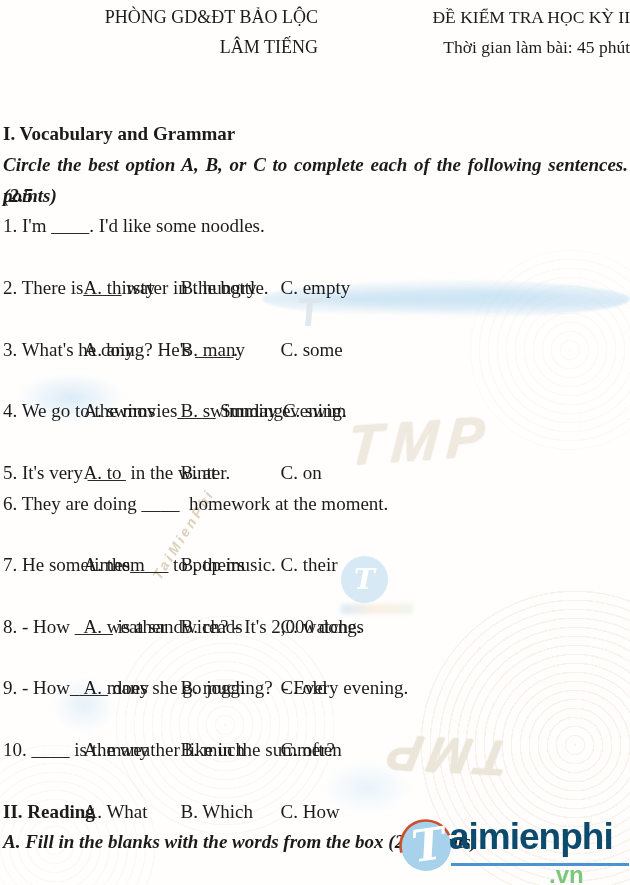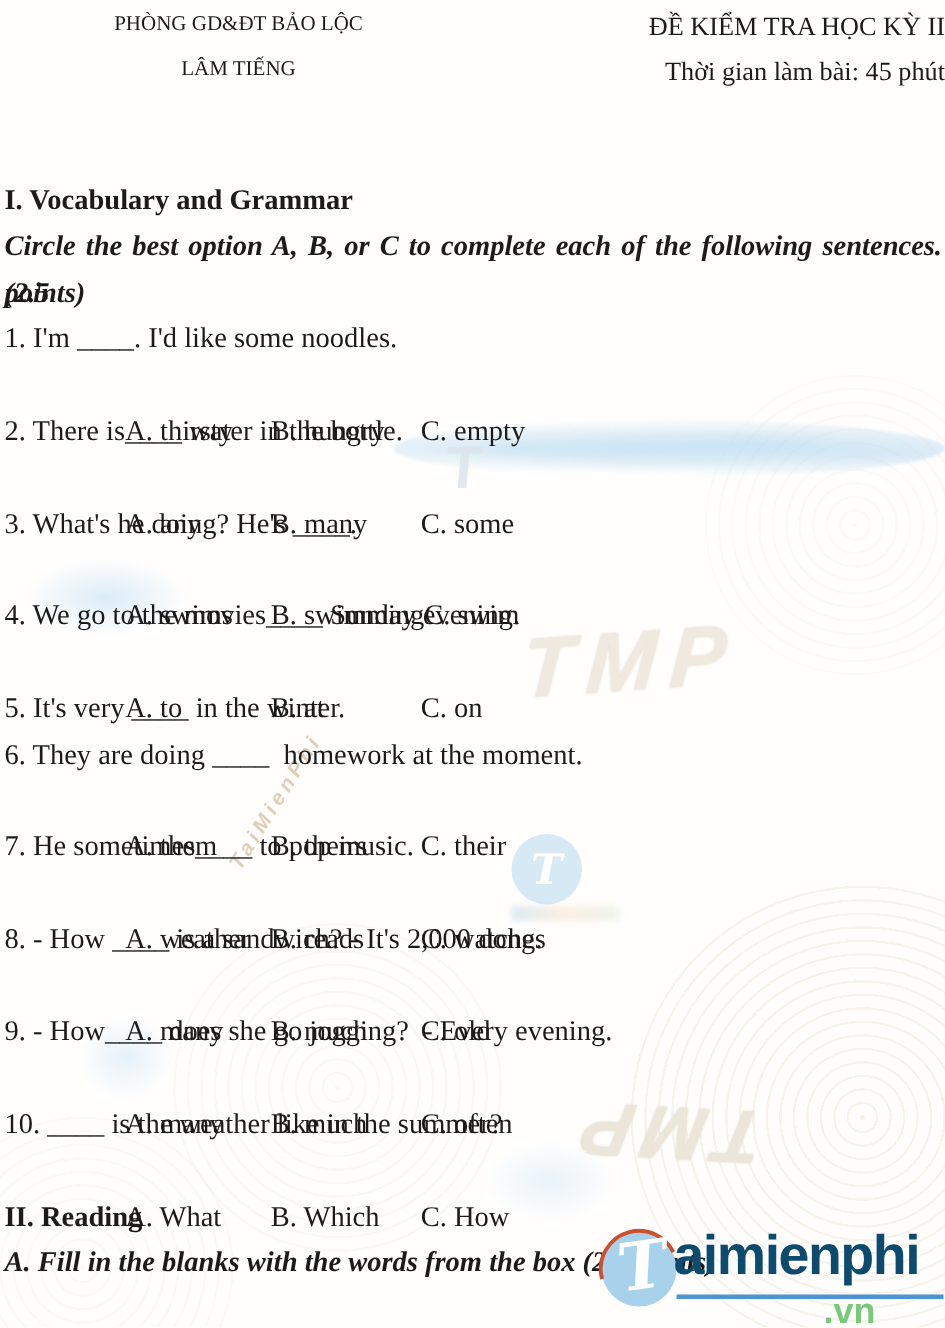--- a/index.html
+++ b/index.html
@@ -36,21 +36,21 @@
      background:rgba(168,208,238,.45);color:#fff;font-weight:700;font-size:28px;
      font-family:"DejaVu Serif",serif;font-style:italic;display:flex;align-items:center;justify-content:center;}
   .wm-smudge{left:341px;top:604px;width:72px;height:10px;filter:blur(2px);
      background:linear-gradient(90deg,rgba(120,180,220,.25),rgba(240,180,120,.2),rgba(160,210,160,.2));}
   .wm-diag{left:156px;top:570px;font-size:14px;font-weight:700;font-style:italic;letter-spacing:3px;
      color:rgba(198,175,140,.6);transform:rotate(-58deg);transform-origin:0 50%;
      font-family:"Liberation Sans",sans-serif;white-space:pre;}
 
   
   .header{position:absolute;top:2px;left:0;width:100%;display:flex;z-index:2;}
-  .header .col-left{width:318px;text-align:center;line-height:30px;font-size:14px;}
+  .header .col-left{width:318px;text-align:right;line-height:30px;font-size:18px;}
   .header .col-right{flex:1;text-align:right;line-height:30px;font-size:17.5px;}
   .main{position:absolute;top:119px;left:3px;width:625px;z-index:2;}
   .line{height:30.8px;line-height:30.8px;font-size:19px;white-space:pre;}
   .b{font-weight:bold;}
   .bi{font-weight:bold;font-style:italic;}
   .just{white-space:normal;text-align:justify;text-align-last:justify;}
   .opts{padding-left:52px;}
   .oA{display:inline-block;min-width:97px;}
   .oB{display:inline-block;min-width:100px;}
 

